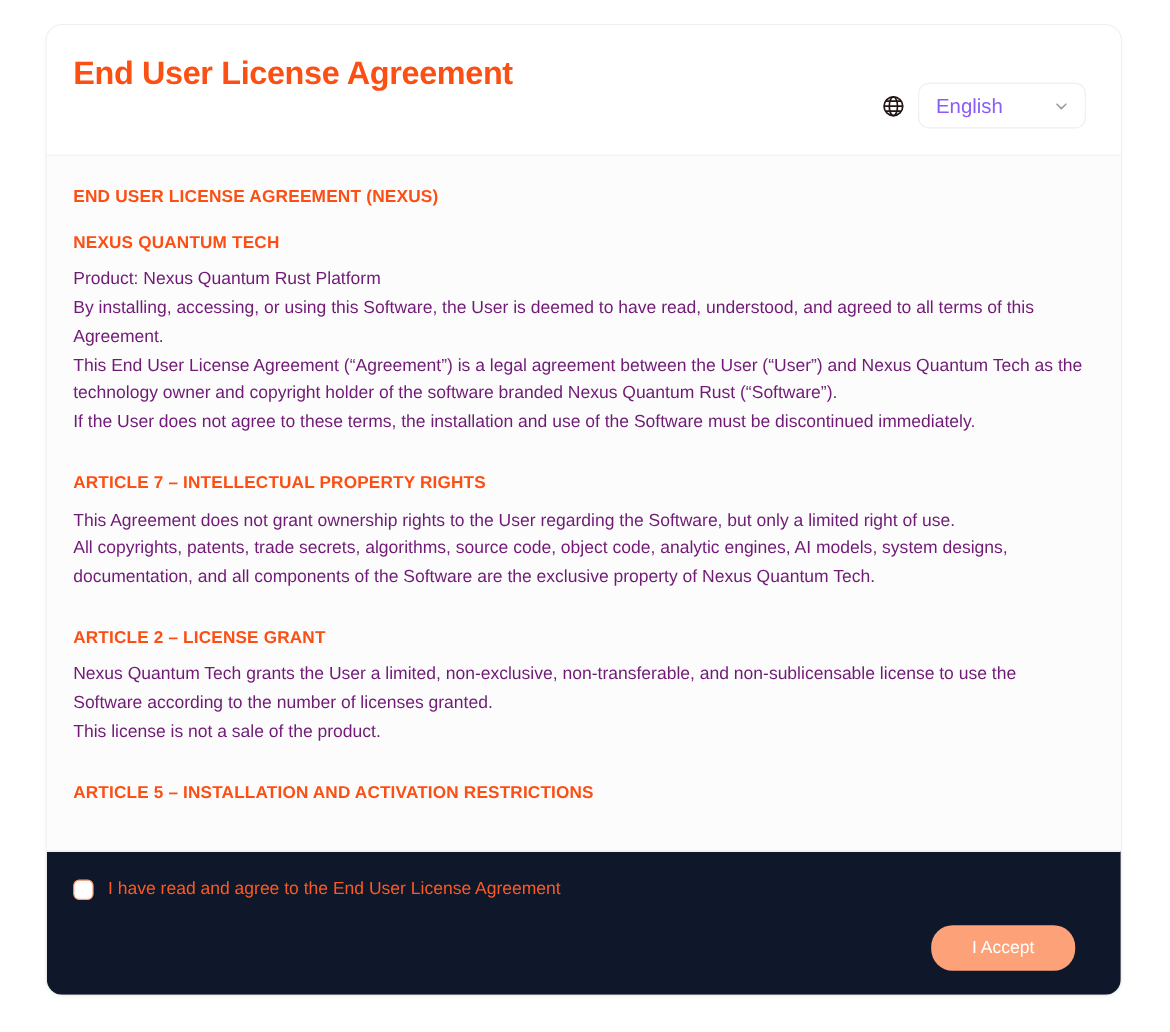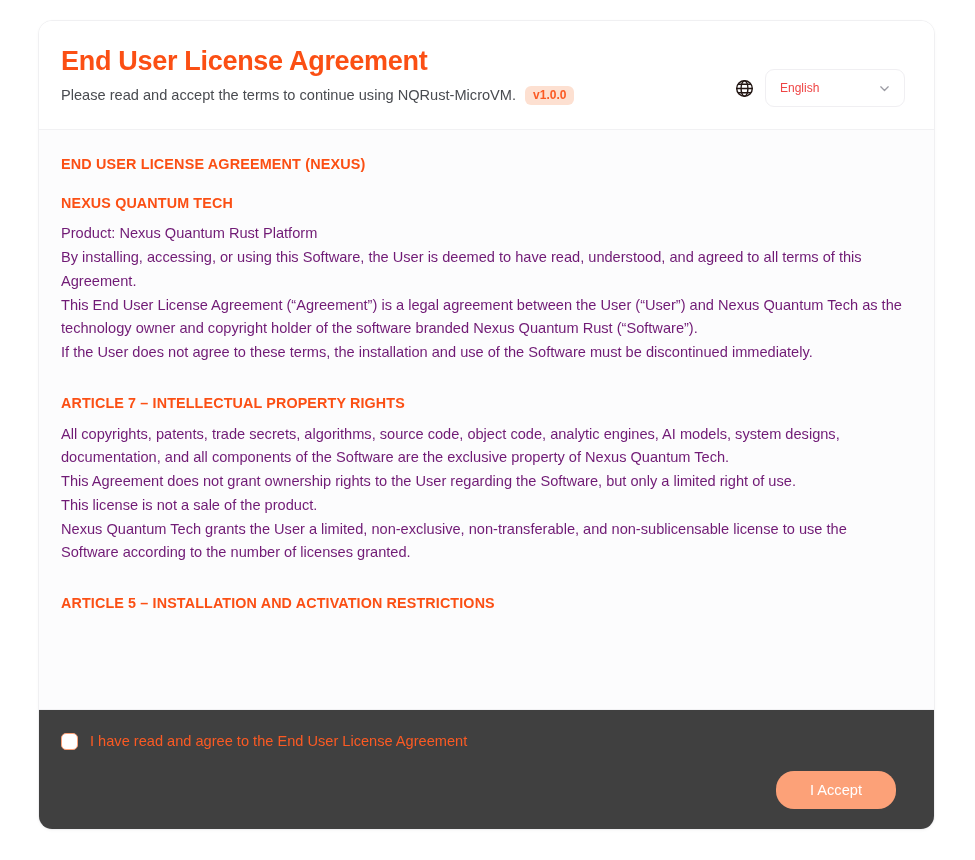--- a/index.html
+++ b/index.html
@@ -102,22 +102,22 @@
     border: 1px solid #f0eff2;
     border-radius: 9px;
     display: flex;
     align-items: center;
     justify-content: space-between;
     padding: 0 13px 0 14px;
     cursor: pointer;
   }
 
   .lang-value {
-    font-size: 12px;
-    color: #ef4444;
+    font-size: 17px;
+    color: #8b5cf6;
     line-height: 1;
   }
 
   .chevron-icon {
     width: 13px;
     height: 13px;
     display: block;
     flex: 0 0 auto;
   }
 
@@ -155,21 +155,21 @@
   .doc-p {
     font-size: 14.6px;
     color: #701a75;
     line-height: 1.63;
     margin: 0;
   }
 
   
   .card-footer {
     flex: 0 0 auto;
-    background: #404040;
+    background: #0f172a;
     border-top: 1px solid #f1f1f3;
     padding: 22px 29px 20px 22px;
   }
 
   .agree-row {
     display: flex;
     align-items: center;
     gap: 12px;
     cursor: pointer;
   }
@@ -211,24 +211,20 @@
 </style>
 </head>
 <body>
 
 <div class="page">
   <div class="eula-card">
 
     <div class="card-header">
       <div class="header-left">
         <div class="page-title">End User License Agreement</div>
-        <div class="subtitle-row">
-          <span class="subtitle">Please read and accept the terms to continue using NQRust-MicroVM.</span>
-          <span class="version-badge">v1.0.0</span>
-        </div>
       </div>
 
       <div class="header-right">
         <span>
           <svg class="globe-icon" viewBox="0 0 20 20" fill="none" stroke="#231714" stroke-width="1.5">
             <circle cx="10" cy="10" r="8.2"></circle>
             <ellipse cx="10" cy="10" rx="3.6" ry="8.2"></ellipse>
             <line x1="1.8" y1="10" x2="18.2" y2="10"></line>
             <line x1="3.1" y1="5.6" x2="16.9" y2="5.6"></line>
             <line x1="3.1" y1="14.4" x2="16.9" y2="14.4"></line>
@@ -252,27 +248,28 @@
       <div class="doc-section">
         <div class="doc-h2">NEXUS QUANTUM TECH</div>
         <p class="doc-p">Product: Nexus Quantum Rust Platform</p>
         <p class="doc-p">By installing, accessing, or using this Software, the User is deemed to have read, understood, and agreed to all terms of this Agreement.</p>
         <p class="doc-p">This End User License Agreement (“Agreement”) is a legal agreement between the User (“User”) and Nexus Quantum Tech as the technology owner and copyright holder of the software branded Nexus Quantum Rust (“Software”).</p>
         <p class="doc-p">If the User does not agree to these terms, the installation and use of the Software must be discontinued immediately.</p>
       </div>
 
       <div class="doc-section">
         <div class="doc-h2 spaced">ARTICLE 7 – INTELLECTUAL PROPERTY RIGHTS</div>
+        <p class="doc-p">This Agreement does not grant ownership rights to the User regarding the Software, but only a limited right of use.</p>
         <p class="doc-p">All copyrights, patents, trade secrets, algorithms, source code, object code, analytic engines, AI models, system designs, documentation, and all components of the Software are the exclusive property of Nexus Quantum Tech.</p>
-        <p class="doc-p">This Agreement does not grant ownership rights to the User regarding the Software, but only a limited right of use.</p>
-      </div>
-
-      <div class="doc-section">
+      </div>
+
+      <div class="doc-section">
+        <div class="doc-h2 spaced">ARTICLE 2 – LICENSE GRANT</div>
+        <p class="doc-p">Nexus Quantum Tech grants the User a limited, non-exclusive, non-transferable, and non-sublicensable license to use the Software according to the number of licenses granted.</p>
         <p class="doc-p">This license is not a sale of the product.</p>
-        <p class="doc-p">Nexus Quantum Tech grants the User a limited, non-exclusive, non-transferable, and non-sublicensable license to use the Software according to the number of licenses granted.</p>
       </div>
 
       <div class="doc-section">
         <div class="doc-h2 spaced">ARTICLE 5 – INSTALLATION AND ACTIVATION RESTRICTIONS</div>
       </div>
 
     </div>
 
     <div class="card-footer">
       <div class="agree-row">

